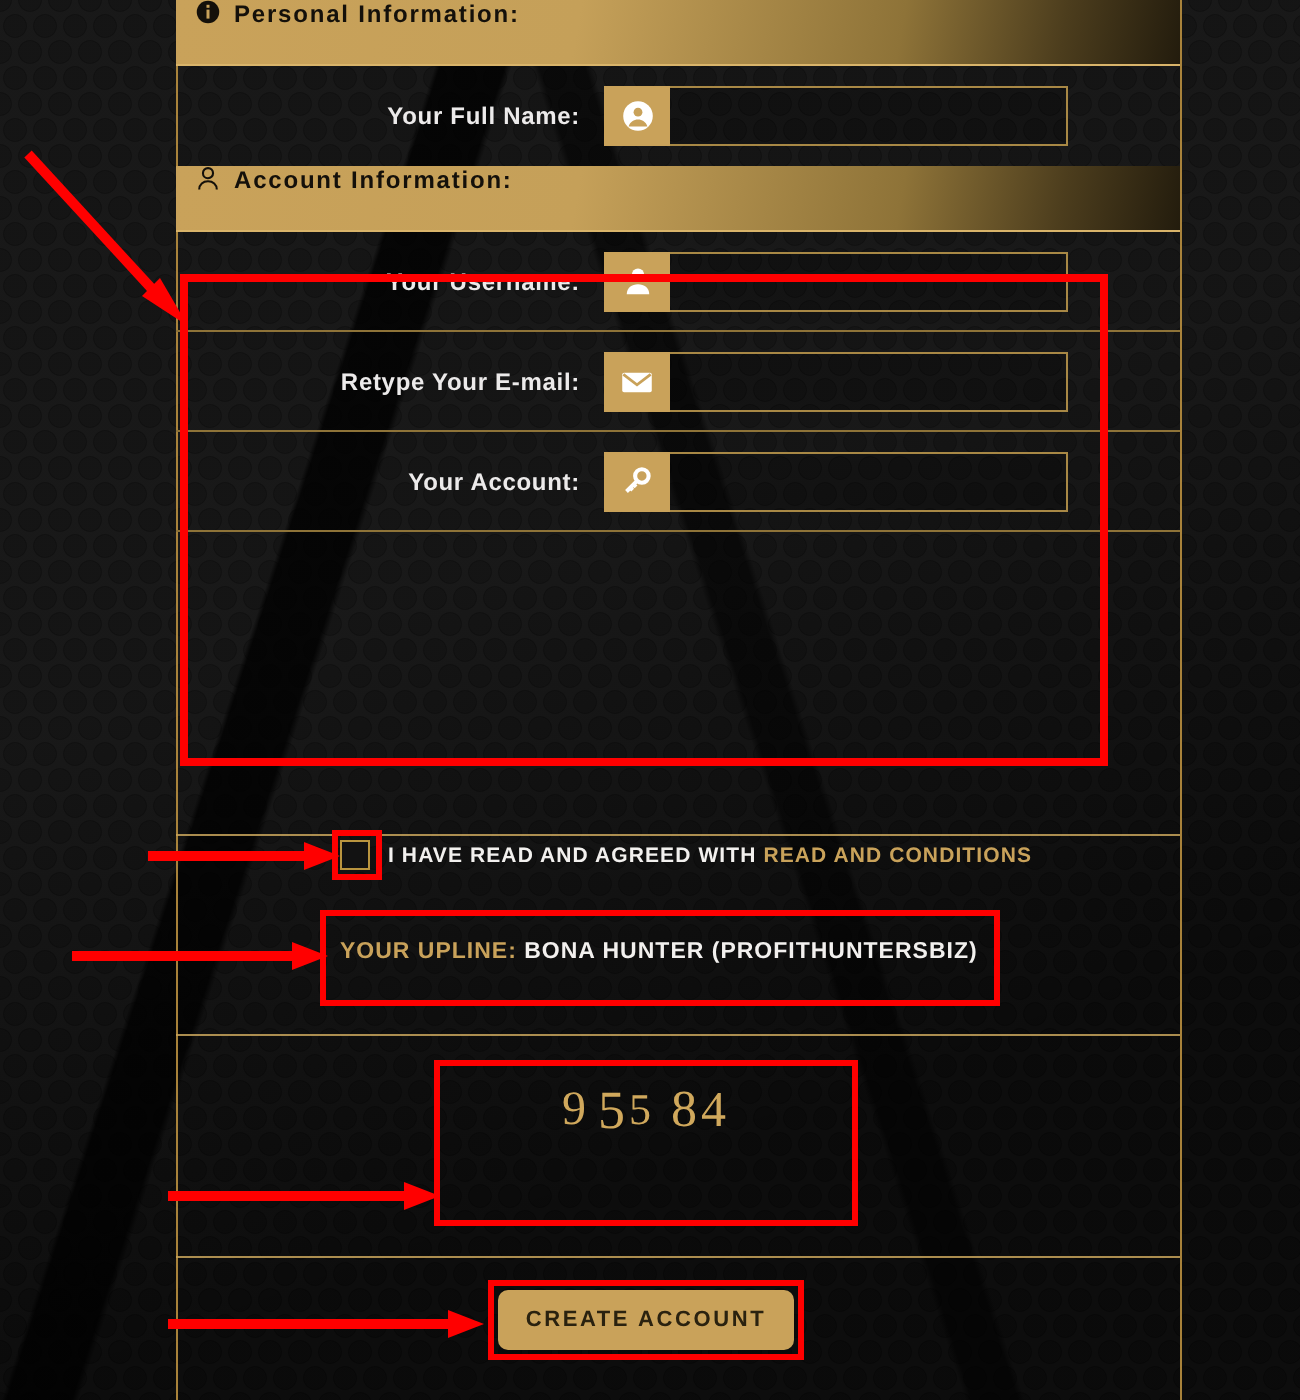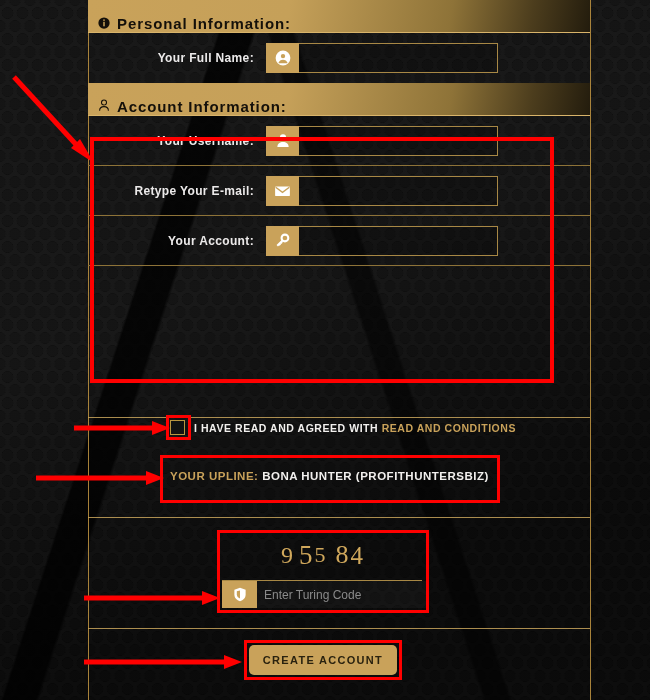--- a/index.html
+++ b/index.html
@@ -81,38 +81,39 @@
     position: absolute;
     left: 88px;
     top: 0;
     width: 502px;
   }
 
   .section-head {
     position: relative;
     height: 33px;
     display: flex;
-    align-items: flex-end;
+    align-items: flex-start;
     padding-left: 10px;
     gap: 7px;
     background: linear-gradient(100deg, #c9a25a 0%, #c5a059 40%, #8e7338 72%, #4c3d1d 88%, #231c0d 100%);
     border-bottom: 1px solid #d9b46a;
     color: #14100a;
-    font-size: 15px;
+    font-size: 12px;
     font-weight: bold;
     letter-spacing: .9px;
   }
   .section-head .shi { display: block; }
 
   .row {
     position: relative;
     height: 50px;
     display: flex;
     align-items: center;
     border-bottom: 1px solid #8e7338;
+    padding-left: 36px;
   }
   .row.nb { border-bottom: none; }
 
   .row-label {
     width: 178px;
     text-align: right;
     padding-right: 12px;
     color: #eceaea;
     font-size: 12px;
     font-weight: bold;
@@ -356,29 +357,20 @@
   </div>
 
   <div class="captcha">
     <div class="captcha-code">
       <span class="cd0">9</span>
       <span class="cd1">5</span>
       <span class="cd2">5</span>
       <span class="cd3">8</span>
       <span class="cd4">4</span>
     </div>
-    <div class="captcha-field">
-      <span class="field-icon">
-        <svg width="14" height="15" viewBox="0 0 14 16">
-          <path d="M7 .8 13 3v5.1c0 3.8-2.6 6.2-6 7.1-3.4-.9-6-3.3-6-7.1V3z" fill="#ffffff"></path>
-          <path d="M7 3.6v8.6c-2-.7-3.4-2.1-3.4-4.4V4.6z" fill="#c9a25a"></path>
-        </svg>
-      </span>
-      <input class="field-input" type="text" placeholder="Enter Turing Code" style="">
-    </div>
   </div>
 
   <button class="submit">CREATE ACCOUNT</button>
 
   <div class="anno-box" style="left:90px; top:137px; width:464px; height:246px;"></div>
 
   <svg class="anno-arrow" style="left:10px; top:72px; width:90px; height:95px;" viewBox="0 0 90 95">
     <line x1="4" y1="5" x2="72" y2="79" stroke="#ff0000" stroke-width="5"></line>
     <polygon points="84,91 61,76 70,67" fill="#ff0000"></polygon>
   </svg>

